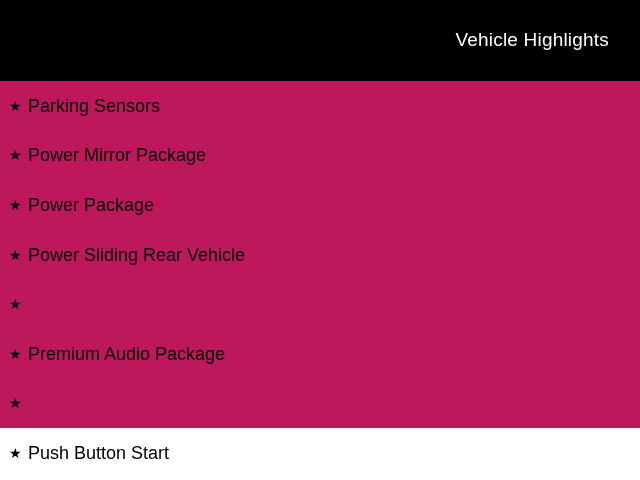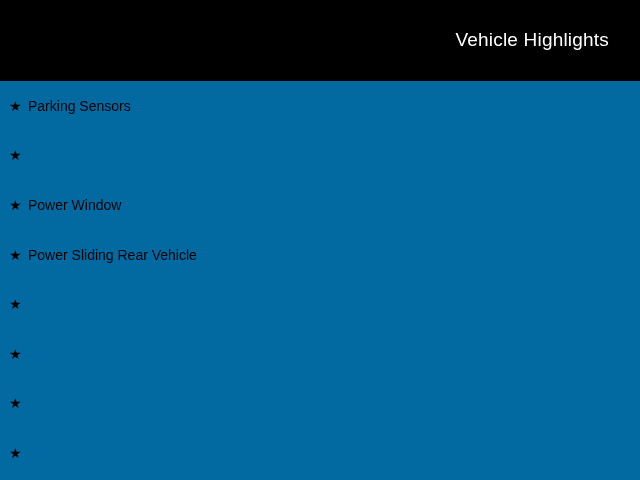--- a/index.html
+++ b/index.html
@@ -9,22 +9,22 @@
   body {
     width: 640px;
     height: 480px;
     background: #ffffff;
     font-family: "Liberation Sans", sans-serif;
     overflow: hidden;
   }
   .page {
     position: relative;
     width: 640px;
-    height: 480px;
-    background: #0369a1;
+    height: 428px;
+    background: #be185d;
   }
   .header-bar {
     position: relative;
     width: 640px;
     height: 81px;
     background: #000000;
     box-sizing: border-box;
   }
   .header-title {
     position: absolute;
@@ -51,21 +51,21 @@
   .bullet-star {
     width: 19px;
     flex: 0 0 19px;
     color: #000000;
     font-size: 14px;
     line-height: 14px;
     text-align: left;
   }
   .item-label {
     color: #000000;
-    font-size: 14px;
+    font-size: 18px;
     line-height: 20px;
     white-space: nowrap;
   }
 </style>
 </head>
 <body>
 
 <div class="page">
 
   <div class="header-bar">
@@ -74,43 +74,46 @@
 
   <ul class="highlights-list">
 
     <li class="highlight-item">
       <span class="bullet-star">★</span>
       <span class="item-label">Parking Sensors</span>
     </li>
 
     <li class="highlight-item">
       <span class="bullet-star">★</span>
+      <span class="item-label">Power Mirror Package</span>
     </li>
 
     <li class="highlight-item">
       <span class="bullet-star">★</span>
-      <span class="item-label">Power Window</span>
+      <span class="item-label">Power Package</span>
     </li>
 
     <li class="highlight-item">
       <span class="bullet-star">★</span>
       <span class="item-label">Power Sliding Rear Vehicle</span>
     </li>
 
     <li class="highlight-item">
       <span class="bullet-star">★</span>
     </li>
 
     <li class="highlight-item">
       <span class="bullet-star">★</span>
+      <span class="item-label">Premium Audio Package</span>
     </li>
 
     <li class="highlight-item">
       <span class="bullet-star">★</span>
     </li>
 
     <li class="highlight-item">
       <span class="bullet-star">★</span>
+      <span class="item-label">Push Button Start</span>
     </li>
 
   </ul>
 
 </div>
 
 </body></html>

